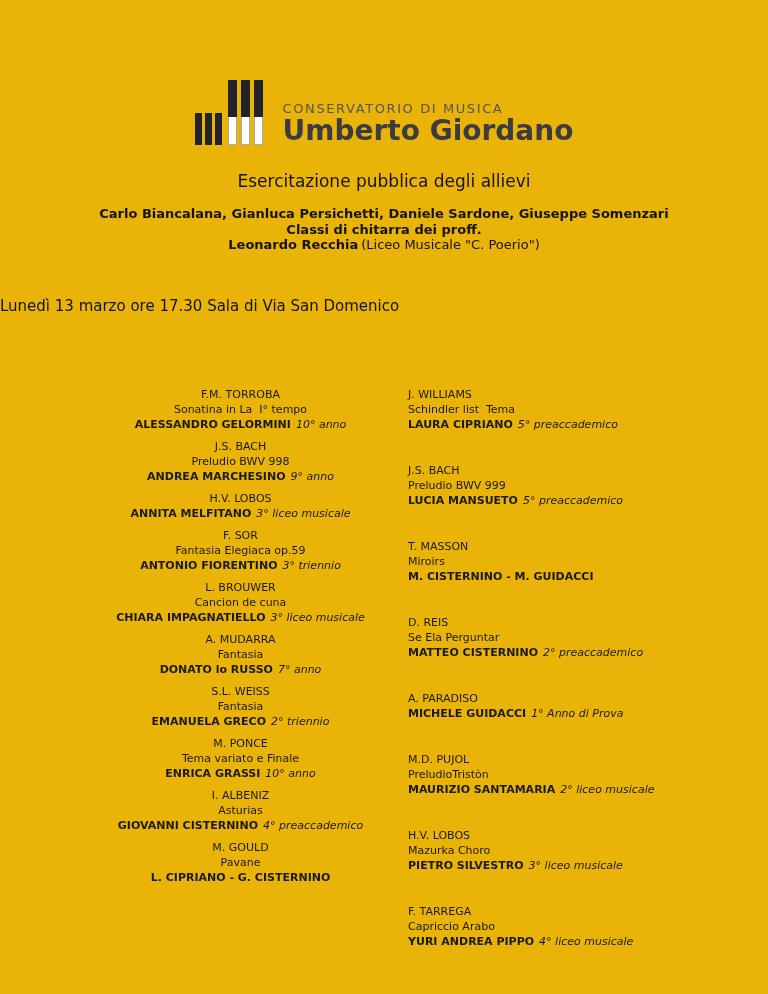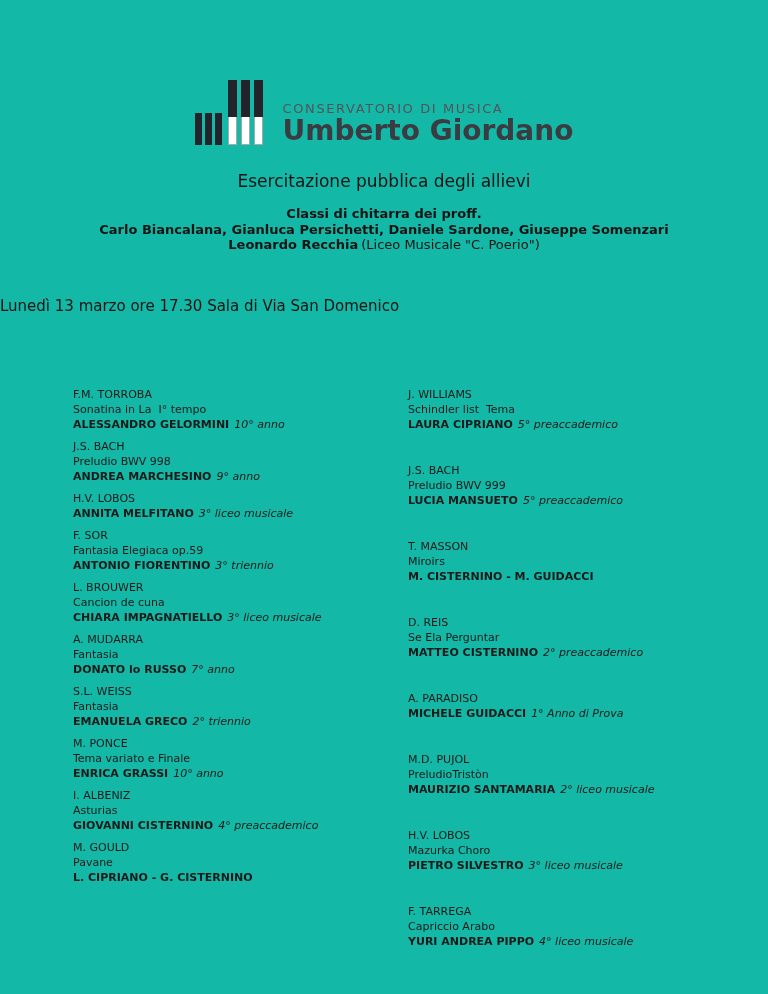--- a/index.html
+++ b/index.html
@@ -3,21 +3,21 @@
 <meta charset="utf-8">
 <style>
   * { margin: 0; padding: 0; box-sizing: border-box; }
   html, body { background: #ffffff; }
   body {
     width: 768px; height: 994px;
     font-family: "DejaVu Sans", "Liberation Sans", sans-serif;
     color: #1a1a1a;
     overflow: hidden;
   }
-  .page { width: 768px; height: 994px; background: #14b8a6; position: relative; }
+  .page { width: 768px; height: 994px; background: #eab308; position: relative; }
 
   
   .letterhead {
     padding-top: 80px;
     display: flex;
     justify-content: center;
   }
   .logo { display: flex; align-items: flex-end; }
   .keys { display: flex; align-items: flex-end; margin-right: 20px; }
   .short-group { display: flex; margin-right: 6px; }
@@ -58,21 +58,21 @@
     color: #141414;
   }
 
   
   .program {
     margin-top: 72px;
     display: flex;
     padding-left: 73px;
   }
   .col { display: flex; flex-direction: column; }
-  .col-left { width: 335px; }
+  .col-left { width: 335px; text-align: center; }
   .col-right { width: 360px; gap: 24px; }
   .entry { margin-bottom: 7px; line-height: 15px; font-size: 11px; }
   .entry .piece { white-space: pre-wrap; }
   .entry .performer { font-weight: bold; font-size: 11px; }
   .entry .grade { font-style: italic; font-weight: 400; margin-left: 5px; }
 </style>
 </head>
 <body>
 
 <div class="page">
@@ -103,22 +103,22 @@
       <div class="logo-text">
         <div class="logo-inst">CONSERVATORIO DI MUSICA</div>
         <div class="logo-name">Umberto Giordano</div>
       </div>
     </div>
   </header>
 
   <h1 class="doc-title">Esercitazione pubblica degli allievi</h1>
 
   <div class="subtitle">
+    <div class="sub-line">Carlo Biancalana, Gianluca Persichetti, Daniele Sardone, Giuseppe Somenzari</div>
     <div class="sub-line">Classi di chitarra dei proff.</div>
-    <div class="sub-line">Carlo Biancalana, Gianluca Persichetti, Daniele Sardone, Giuseppe Somenzari</div>
     <div class="sub-line">
       <span>Leonardo Recchia</span><span class="reg">(Liceo Musicale "C. Poerio")</span>
     </div>
   </div>
 
   <div class="event-line">Lunedì 13 marzo ore 17.30 Sala di Via San Domenico</div>
 
   <div class="program">
     <div class="col col-left" id="col-left">
         <div class="entry">

